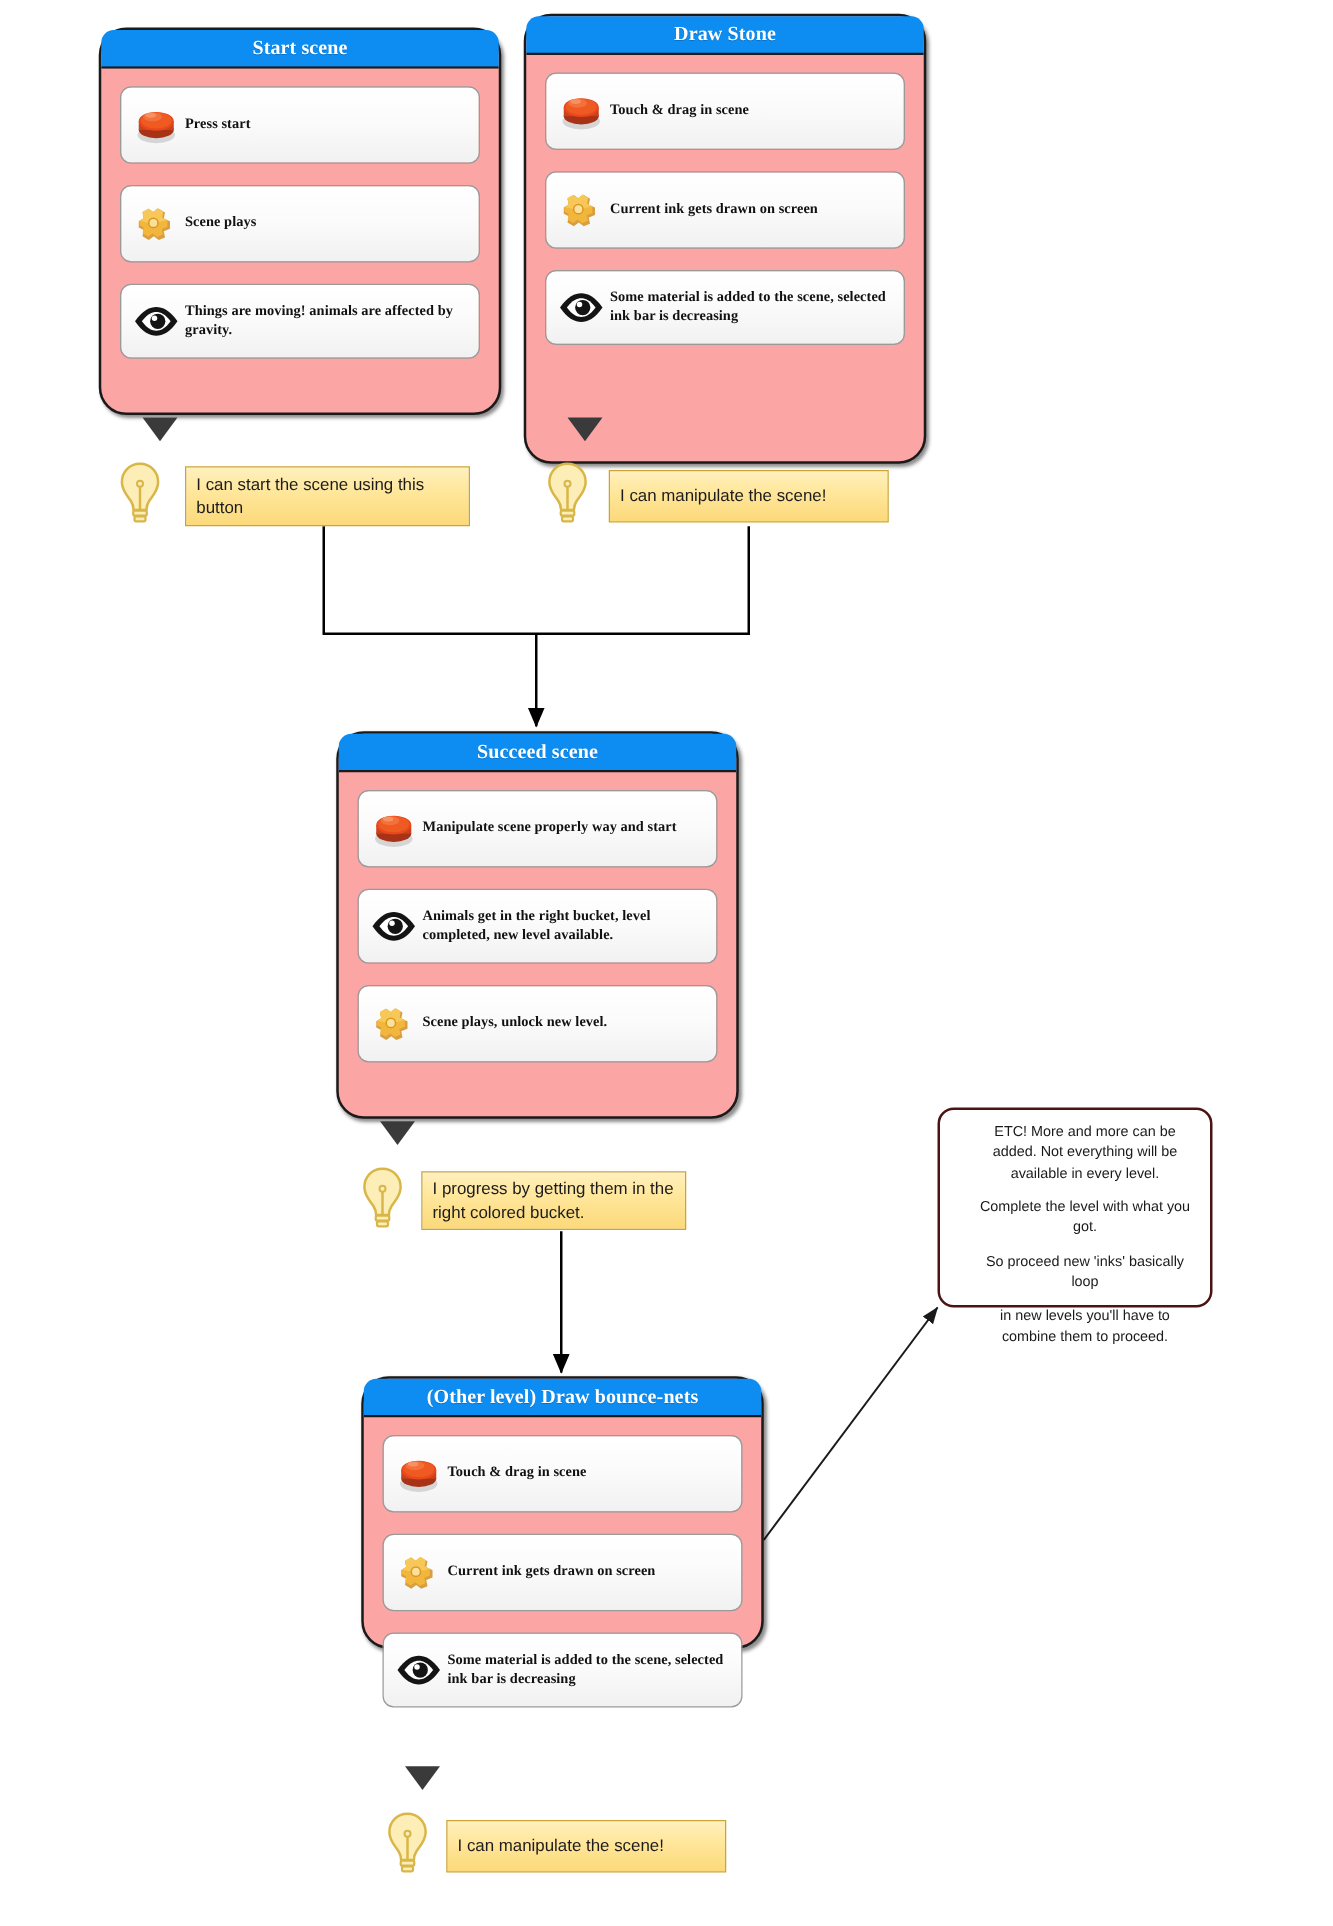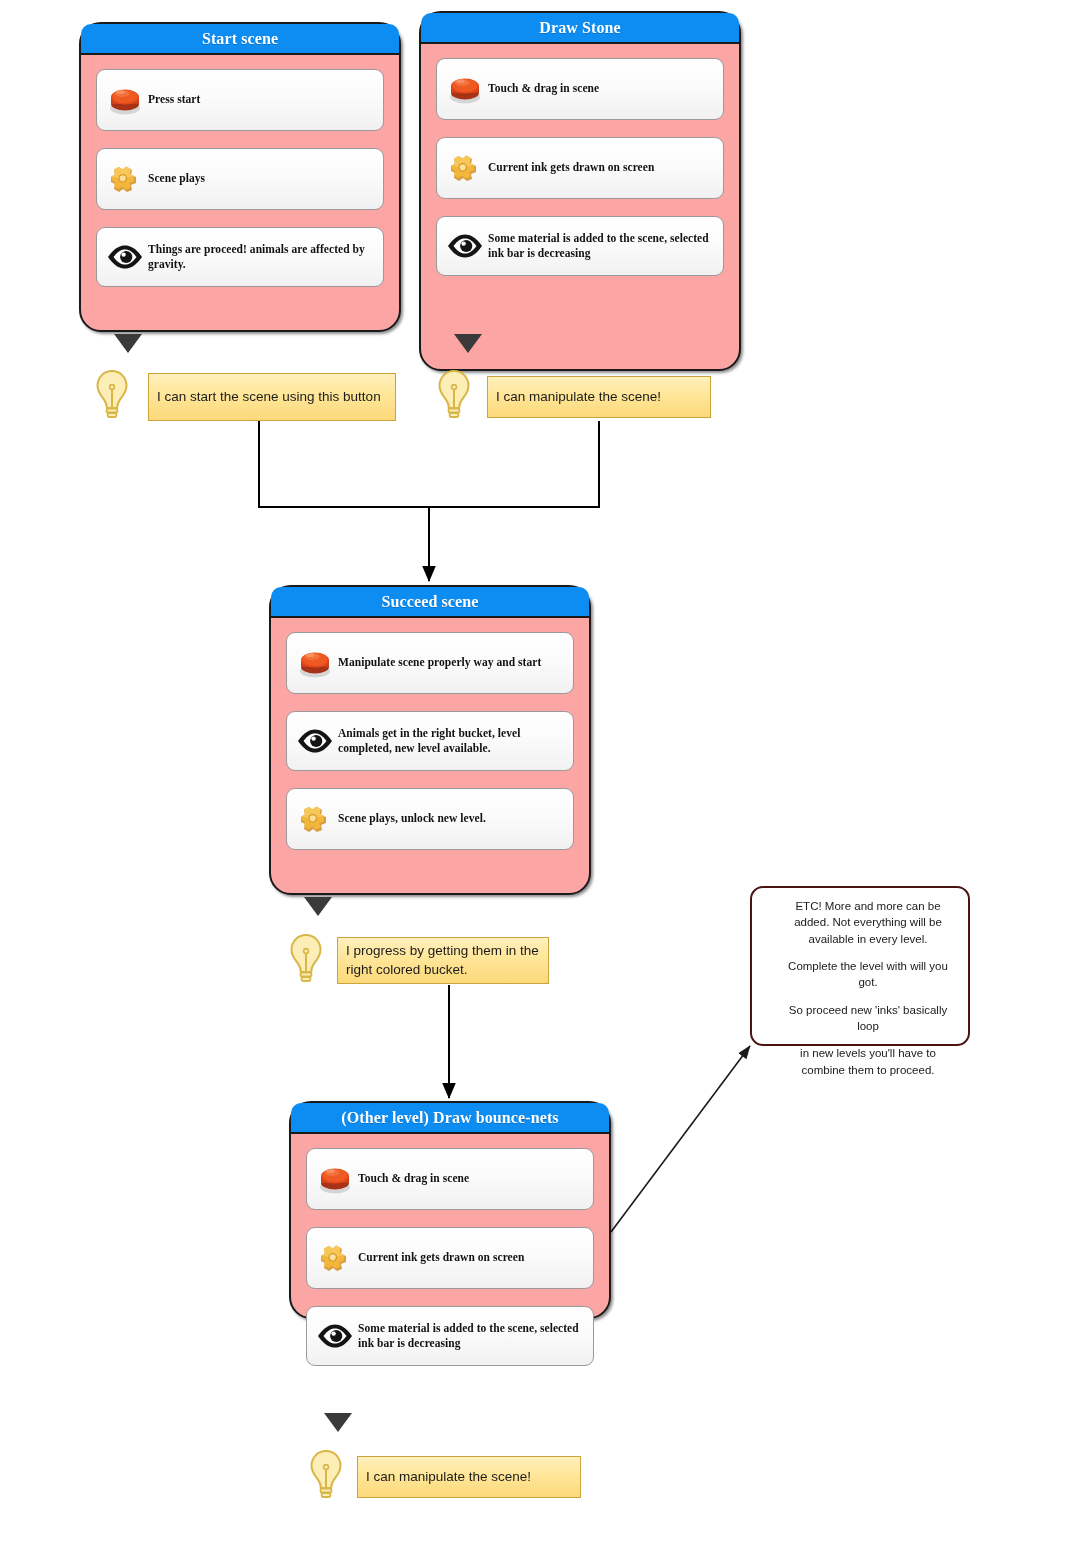--- a/index.html
+++ b/index.html
@@ -182,21 +182,21 @@
       </div>
       <div class="row" style="height:58px;">
         <span class="ico">
           <svg width="38" height="26" viewBox="0 0 38 26">
             <path d="M2,13 C8,4 14,1.5 19,1.5 C24,1.5 30,4 36,13 C30,22 24,24.5 19,24.5 C14,24.5 8,22 2,13 Z" fill="#141414"></path>
             <path d="M7.5,13 C12,7 15.5,5.5 19,5.5 C22.5,5.5 26,7 30.5,13 C26,19 22.5,20.5 19,20.5 C15.5,20.5 12,19 7.5,13 Z" fill="#ffffff"></path>
             <circle cx="20.2" cy="13" r="6.1" fill="#141414"></circle>
             <circle cx="17.6" cy="10.6" r="2.2" fill="#ffffff"></circle>
           </svg>
         </span>
-        <span class="row-text">Things are proceed! animals are affected by gravity.</span>
+        <span class="row-text">Things are moving! animals are affected by gravity.</span>
       </div>
     </div>
   </div>
   <svg style="position:absolute; left:113px; top:333px; width:30px; height:22px;" viewBox="0 0 30 22">
     <path d="M1,1 L29,1 L15,20 Z" fill="#3a3a3a"></path>
   </svg>
 
   <div class="card" style="left:419px; top:11px; width:322px; height:360px;">
     <div class="card-header">Draw Stone</div>
     <div class="card-body">
@@ -247,21 +247,21 @@
     <path d="M1,1 L29,1 L15,20 Z" fill="#3a3a3a"></path>
   </svg>
 
   <svg class="bulb" style="left:92px; top:368px;" viewBox="0 0 40 56">
     <path d="M20,3 C28.5,3 34.5,9.6 34.5,17.8 C34.5,24.4 30.2,28.4 27.4,32.6 C25.8,35 25.2,37.3 25.1,40 L14.9,40 C14.8,37.3 14.2,35 12.6,32.6 C9.8,28.4 5.5,24.4 5.5,17.8 C5.5,9.6 11.5,3 20,3 Z" fill="#fdedb6" stroke="#d8b648" stroke-width="2"></path>
     <line x1="20" y1="20" x2="20" y2="40" stroke="#d8b648" stroke-width="2"></line>
     <circle cx="20" cy="19" r="2.4" fill="#fdedb6" stroke="#d8b648" stroke-width="1.6"></circle>
     <rect x="14.6" y="40.5" width="10.8" height="4" rx="1" fill="#fdedb6" stroke="#d8b648" stroke-width="1.8"></rect>
     <rect x="15.6" y="45" width="8.8" height="4" rx="1.4" fill="#fdedb6" stroke="#d8b648" stroke-width="1.8"></rect>
   </svg>
-  <div class="note" style="left:148px; top:373px; width:248px; height:48px;">
+  <div class="note" style="left:148px; top:373px; width:228px; height:48px;">
     <span>I can start the scene using this button</span>
   </div>
 
   <svg class="bulb" style="left:434px; top:368px;" viewBox="0 0 40 56">
     <path d="M20,3 C28.5,3 34.5,9.6 34.5,17.8 C34.5,24.4 30.2,28.4 27.4,32.6 C25.8,35 25.2,37.3 25.1,40 L14.9,40 C14.8,37.3 14.2,35 12.6,32.6 C9.8,28.4 5.5,24.4 5.5,17.8 C5.5,9.6 11.5,3 20,3 Z" fill="#fdedb6" stroke="#d8b648" stroke-width="2"></path>
     <line x1="20" y1="20" x2="20" y2="40" stroke="#d8b648" stroke-width="2"></line>
     <circle cx="20" cy="19" r="2.4" fill="#fdedb6" stroke="#d8b648" stroke-width="1.6"></circle>
     <rect x="14.6" y="40.5" width="10.8" height="4" rx="1" fill="#fdedb6" stroke="#d8b648" stroke-width="1.8"></rect>
     <rect x="15.6" y="45" width="8.8" height="4" rx="1.4" fill="#fdedb6" stroke="#d8b648" stroke-width="1.8"></rect>
   </svg>
@@ -325,21 +325,21 @@
     <circle cx="20" cy="19" r="2.4" fill="#fdedb6" stroke="#d8b648" stroke-width="1.6"></circle>
     <rect x="14.6" y="40.5" width="10.8" height="4" rx="1" fill="#fdedb6" stroke="#d8b648" stroke-width="1.8"></rect>
     <rect x="15.6" y="45" width="8.8" height="4" rx="1.4" fill="#fdedb6" stroke="#d8b648" stroke-width="1.8"></rect>
   </svg>
   <div class="note" style="left:337px; top:937px; width:212px; height:47px;">
     <span>I progress by getting them in the right colored bucket.</span>
   </div>
 
   <div class="etc-box" style="left:750px; top:886px; width:220px; height:160px;">
     <p>ETC! More and more can be added. Not everything will be available in every level.</p>
-    <p>Complete the level with will you got.</p>
+    <p>Complete the level with what you got.</p>
     <p>So proceed new 'inks' basically loop</p>
     <p>in new levels you'll have to combine them to proceed.</p>
   </div>
 
   <div class="card" style="left:289px; top:1101px; width:322px; height:218px;">
     <div class="card-header">(Other level) Draw bounce-nets</div>
     <div class="card-body">
       <div class="row" style="height:62px;">
         <span class="ico">
           <svg width="38" height="34" viewBox="0 0 38 34">

